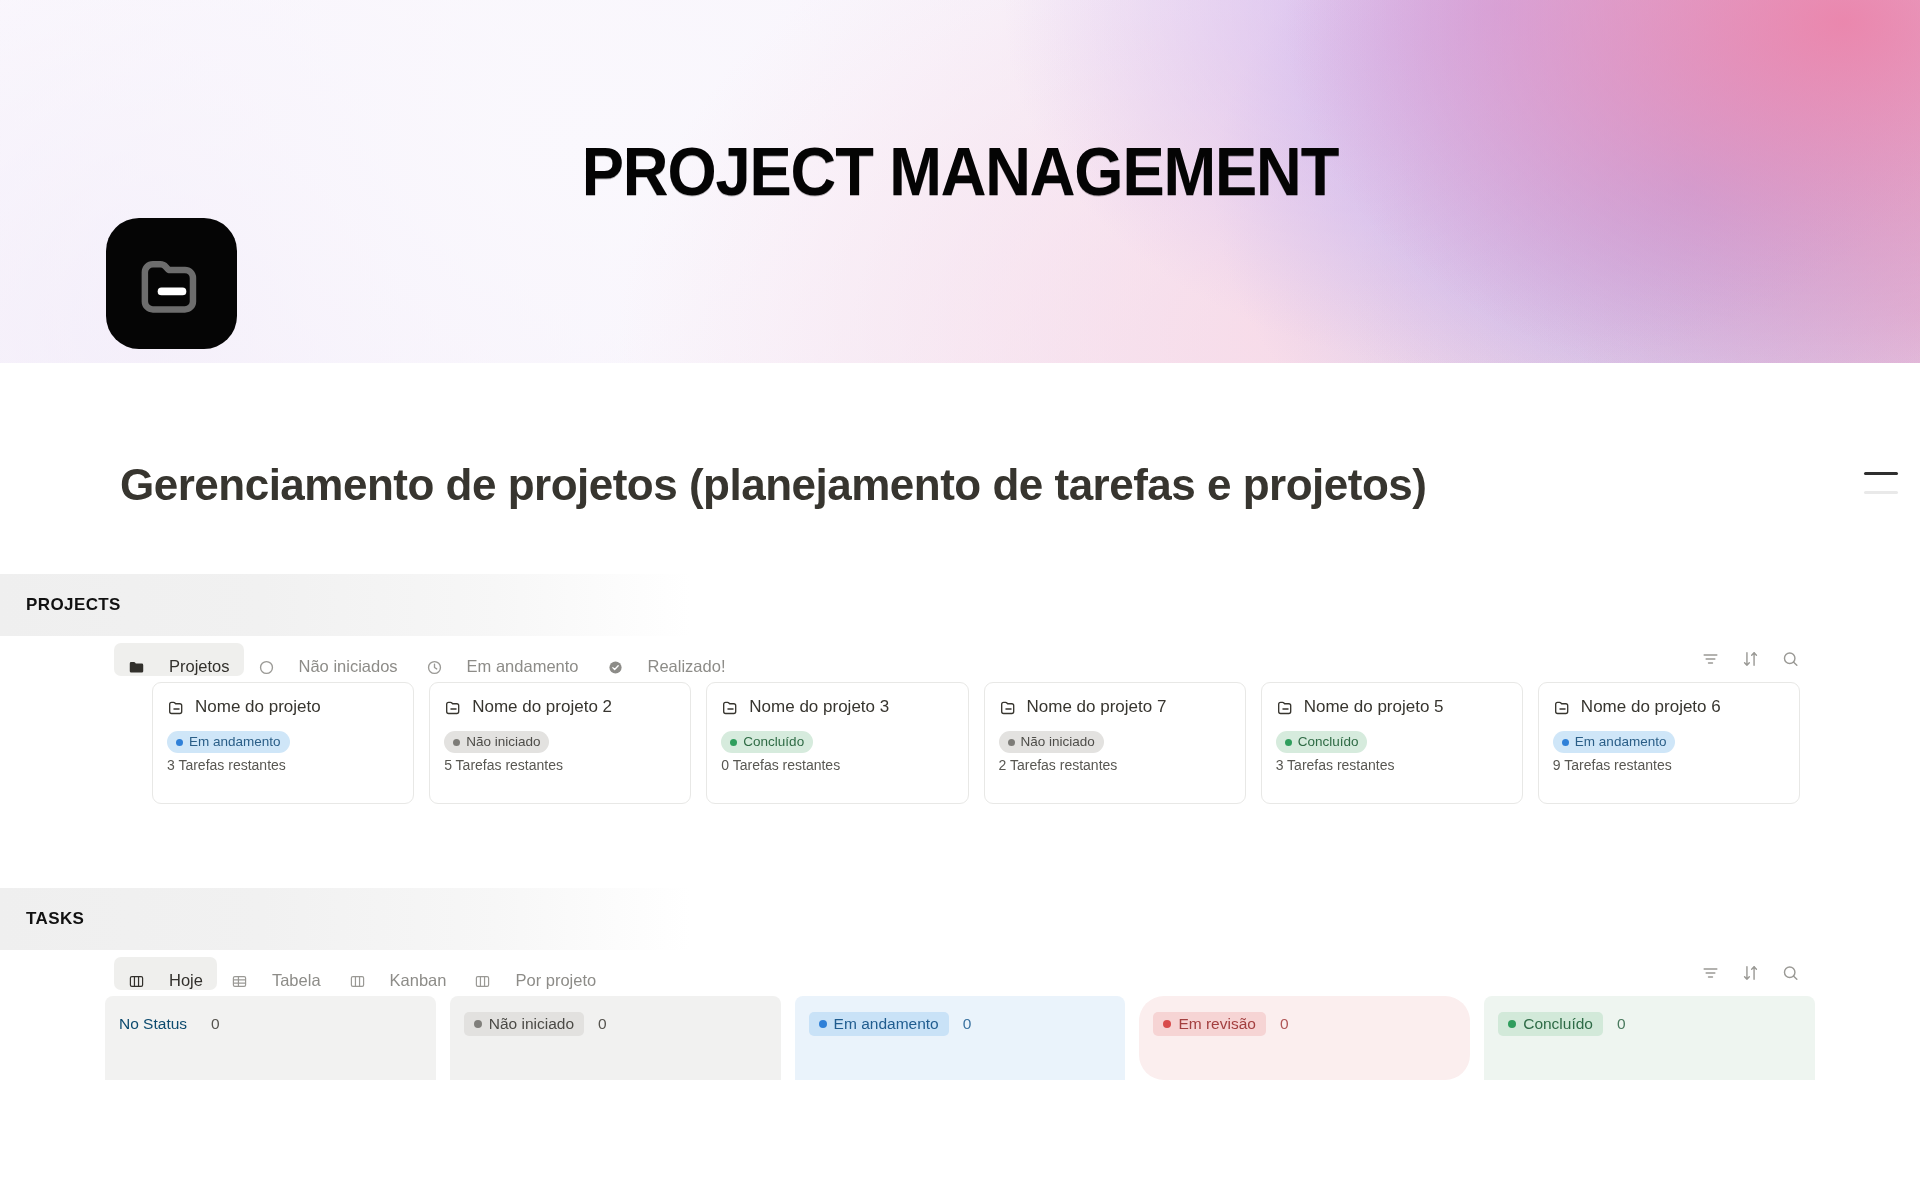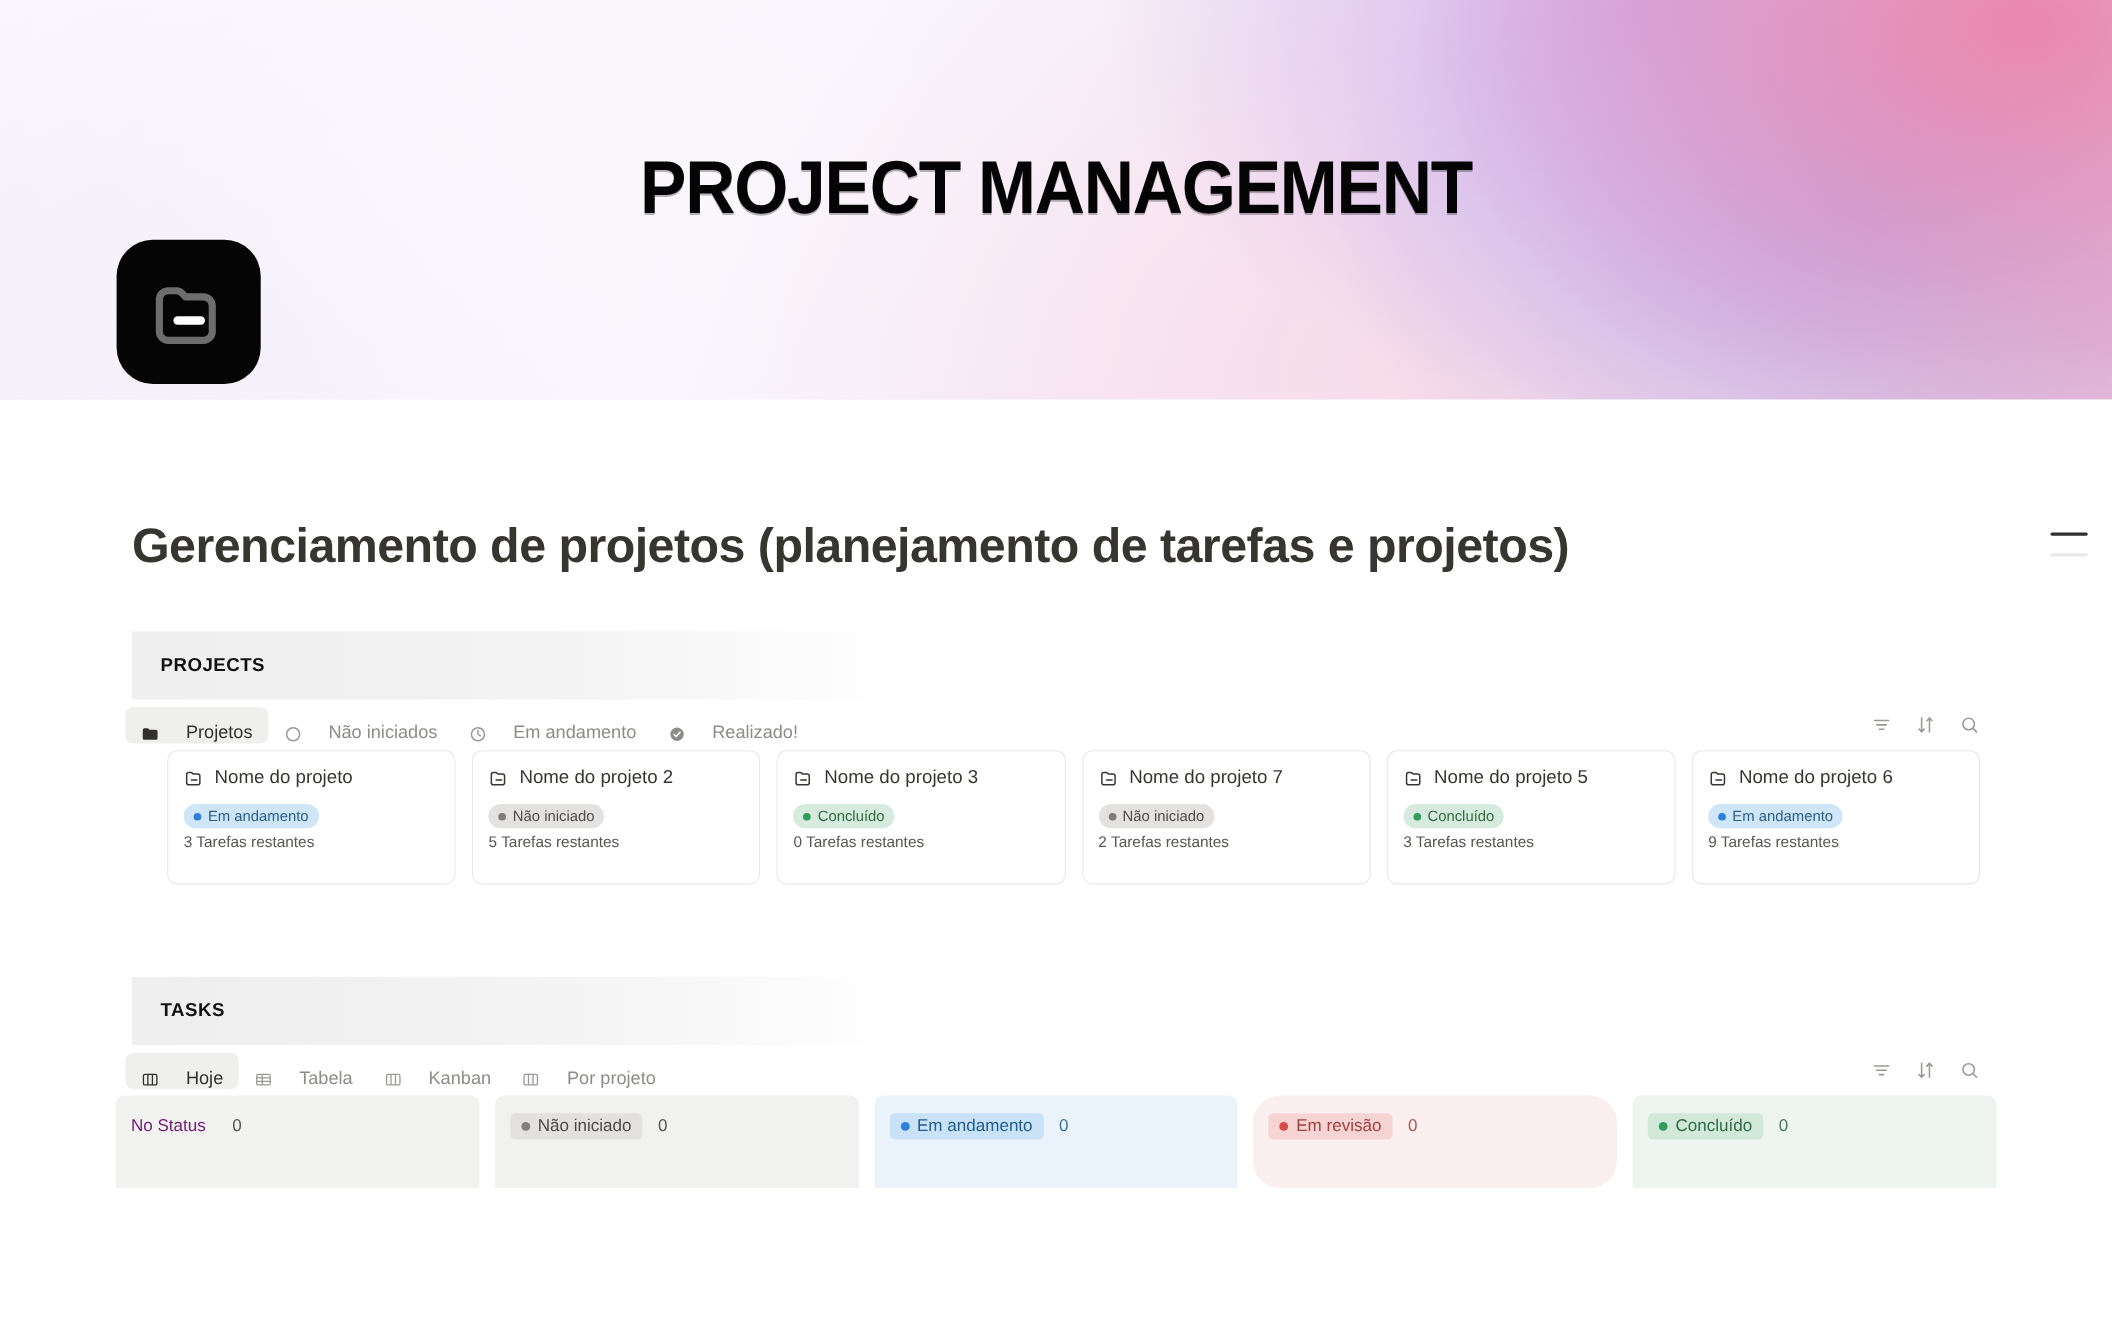--- a/index.html
+++ b/index.html
@@ -48,21 +48,21 @@
     width: 131px; height: 131px;
     border-radius: 33px;
     background: #050505;
     display: flex; align-items: center; justify-content: center;
   }
   .page-icon svg { width: 74px; height: 74px; display: block; }
 
   
   .title-row {
     position: absolute; left: 0; top: 460px; width: 1920px;
-    display: flex; align-items: center; margin-top: 12px;
+    display: flex; align-items: center;
   }
   .page-title {
     margin-left: 120px;
     font-size: 44px;
     font-weight: 700;
     color: #37352f;
     letter-spacing: -0.5px;
     white-space: nowrap;
     line-height: 1.15;
   }
@@ -71,21 +71,20 @@
     width: 36px; height: 22px;
     display: flex; flex-direction: column; justify-content: space-between;
   }
   .title-right-icon i { display: block; height: 3px; border-radius: 2px; }
   .title-right-icon i.a { background: #2f2f2f; width: 34px; }
   .title-right-icon i.b { background: #e9e9e9; width: 34px; }
 
   
   .section { position: absolute; left: 0; width: 1920px; }
   .section-banner {
-    margin-left: 120px;
     width: 690px; height: 62px;
     display: flex; align-items: center;
     padding-left: 26px;
     background: linear-gradient(90deg, #efefef 0%, #f1f1f1 38%, #f7f7f7 72%, #ffffff 100%);
   }
   .section-banner span {
     font-size: 17px; font-weight: 700; letter-spacing: 0.4px; color: #111;
   }
 
   
@@ -170,21 +169,21 @@
     display: inline-flex; align-items: center; gap: 7px;
     height: 24px; padding: 0 10px;
     border-radius: 5px;
     font-size: 15.5px; line-height: 1;
     white-space: nowrap;
   }
   .kchip .dot { width: 8px; height: 8px; border-radius: 50%; flex: none; }
   .kcount { font-size: 15.5px; }
 
   .k-nostatus { background: #f2f2f1; }
-  .k-nostatus .kchip { background: transparent; color: #701a75; padding-left: 0; }
+  .k-nostatus .kchip { background: transparent; color: #0c4a6e; padding-left: 0; }
   .k-nostatus .kcount { color: #56544f; }
 
   .k-notstarted { background: #f1f1f0; }
   .k-notstarted .kchip { background: #e2e1df; color: #4b4a46; }
   .k-notstarted .kchip .dot { background: #807f7b; }
   .k-notstarted .kcount { color: #56544f; }
 
   .k-progress { background: #eaf3fb; }
   .k-progress .kchip { background: #c9e2f7; color: #1f5c8f; }
   .k-progress .kchip .dot { background: #2f80d8; }

